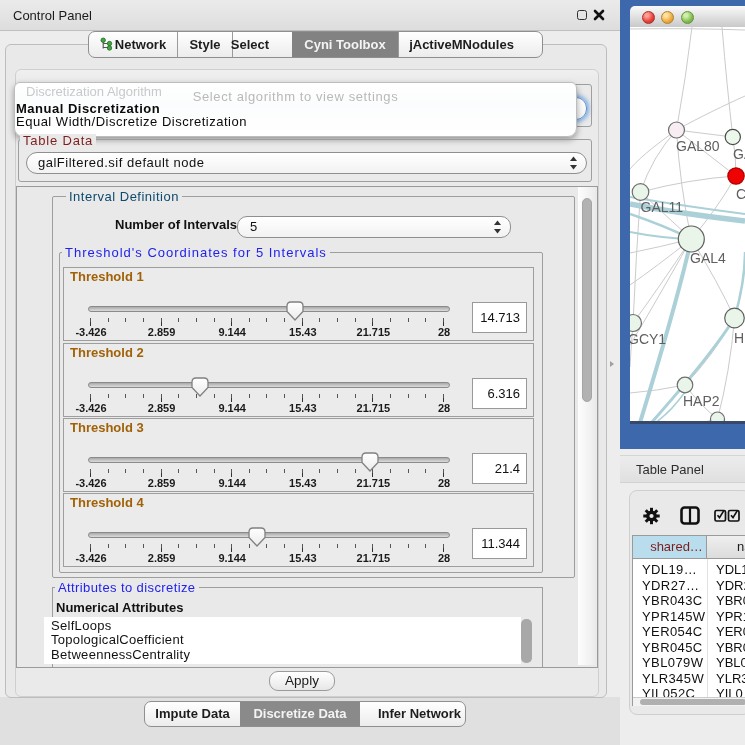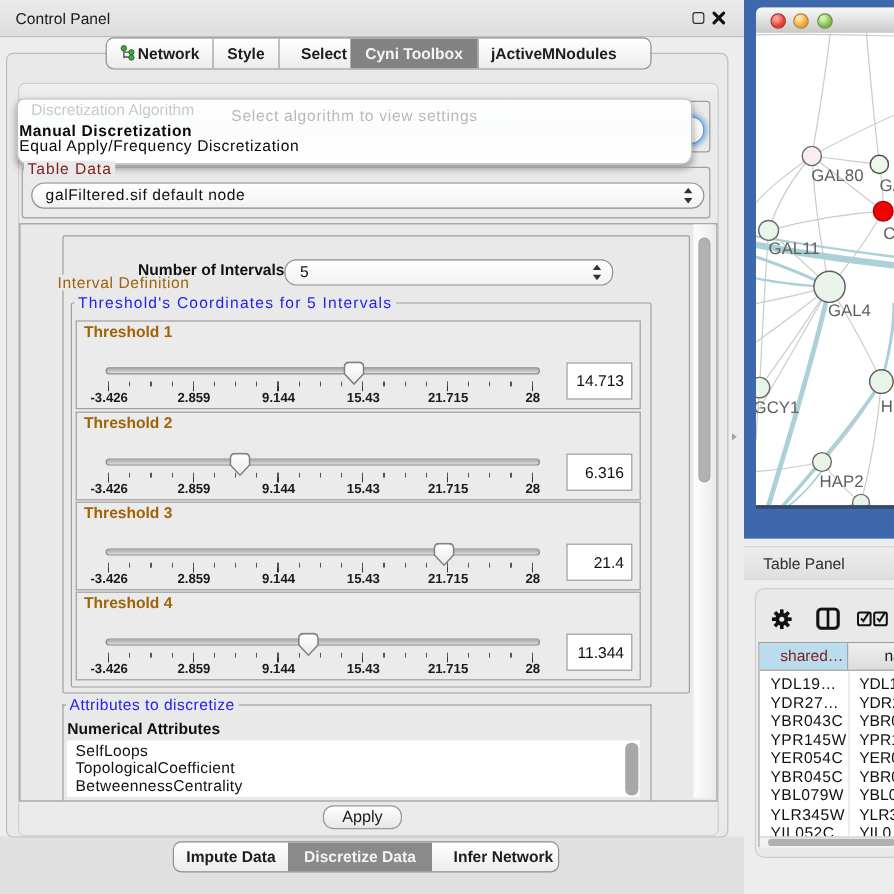--- a/index.html
+++ b/index.html
@@ -52,51 +52,51 @@
     <div class="tabseg" style="left:0;width:88px;">
       <svg width="13" height="15" viewBox="0 0 13 15" style="vertical-align:-3px;margin-right:2px;">
         <path d="M3.2 3.5 V11.5 M3.2 6.5 H9 M3.2 10.5 H9" stroke="#555" stroke-width="1.1" fill="none"></path>
         <circle cx="3.2" cy="3.2" r="2.2" fill="#44a644" stroke="#1d6b1d" stroke-width="0.8"></circle>
         <circle cx="9.5" cy="6.5" r="2.2" fill="#44a644" stroke="#1d6b1d" stroke-width="0.8"></circle>
         <circle cx="9.5" cy="11" r="2.2" fill="#44a644" stroke="#1d6b1d" stroke-width="0.8"></circle>
       </svg>Network</div>
     <div class="sep" style="left:88px;"></div>
     <div class="tabseg" style="left:89px;width:54px;">Style</div>
     <div class="sep" style="left:143px;"></div>
-    <div class="tabseg" style="left:152px;width:58px;">Select</div>
+    <div class="tabseg" style="left:132px;width:58px;">Select</div>
     <div class="tabseg" style="left:203px;width:106px;background:#828282;color:#f4f4f4;">Cyni Toolbox</div>
     <div class="tabseg" style="left:309px;width:127px;">jActiveMNodules</div>
     <div class="sep" style="left:309px;"></div>
   </div>
 
   <div class="grp" style="left:18px;top:84px;width:572px;height:41px;"></div>
     <div class="combo" style="left:26px;top:97px;width:559px;height:21px;border-color:#5b93d0;box-shadow:0 0 4px 2px rgba(96,156,222,0.8);"></div>
 
   <div class="abs" style="left:14px;top:82px;width:561px;height:53px;background:linear-gradient(#ffffff,#fbfcfd 40%,#ffffff);border:1px solid #bdbdbd;border-radius:6px 6px 9px 9px;box-shadow:0 3px 6px rgba(0,0,0,0.35);"></div>
   <div class="abs" style="left:26px;top:84px;font-size:13px;color:#c7cacb;">Discretization Algorithm</div>
   <div class="abs" style="left:14px;top:89px;width:563px;text-align:center;font-size:13px;color:#b9b9b9;letter-spacing:0.6px;">Select algorithm to view settings</div>
   <div class="abs" style="left:16px;top:101px;font-size:13px;font-weight:bold;color:#0a0a0a;letter-spacing:0.5px;">Manual Discretization</div>
-  <div class="abs" style="left:16px;top:114px;font-size:13px;color:#0a0a0a;letter-spacing:0.5px;">Equal Apply/Frequency Discretization</div>
+  <div class="abs" style="left:16px;top:114px;font-size:13px;color:#0a0a0a;letter-spacing:0.5px;">Equal Width/Discretize Discretization</div>
 
   <div class="grp" style="left:18px;top:139px;width:572px;height:41px;"></div>
   <div class="grplab" style="left:20px;top:134px;letter-spacing:0.8px;">Table Data</div>
   <div class="combo" style="left:26px;top:152px;width:559px;height:20px;line-height:20px;">
     <span style="padding-left:11px;letter-spacing:0.5px;">galFiltered.sif default node</span>
     <svg class="arrows" width="9" height="14" viewBox="0 0 9 14">
       <path d="M4.5 0.5 L8 5 H1 Z" fill="#333"></path>
         <path d="M4.5 13.5 L8 9 H1 Z" fill="#333"></path>
     </svg>
   </div>
 
   <div class="abs" style="left:16px;top:186px;width:580px;height:480px;border:1px solid #9a9a9a;background:#e9e9e9;"></div>
   <div class="abs" style="left:578px;top:187px;width:17px;height:478px;background:linear-gradient(90deg,#fdfdfd,#ececec);"></div>
   <div class="abs" style="left:582px;top:198px;width:8px;height:202px;background:#b2b2b2;border:1px solid #a5a5a5;border-radius:5px;"></div>
 
   <div class="grp" style="left:52px;top:196px;width:521px;height:380px;border-radius:2px;"></div>
-  <div class="grplab" style="left:45px;top:190px;color:#a16207;letter-spacing:0.5px;margin-top:39px;">Interval Definition</div>
+  <div class="grplab" style="left:66px;top:190px;color:#0c4a6e;letter-spacing:0.5px;">Interval Definition</div>
 
   <div class="abs bold13" style="left:87px;top:217px;padding-left:28px;">Number of Intervals</div>
   <div class="combo" style="left:237px;top:216px;width:272px;height:20px;line-height:20px;border-radius:10px;">
     <span style="padding-left:12px;">5</span>
     <svg class="arrows" width="9" height="14" viewBox="0 0 9 14">
       <path d="M4.5 0.5 L8 5 H1 Z" fill="#333"></path>
         <path d="M4.5 13.5 L8 9 H1 Z" fill="#333"></path>
     </svg>
   </div>
 
@@ -196,21 +196,21 @@
             <stop offset="1" stop-color="#ebebeb"></stop>
           </linearGradient>
         </defs>
     </svg>
     <div class="valbox">11.344</div>
   </div>
 
   <div class="abs" style="left:52px;top:587px;width:489px;height:79px;border:1px solid #9e9e9e;border-bottom:none;"></div>
   <div class="grplab" style="left:55px;top:581px;color:#2222ee;letter-spacing:0.4px;">Attributes to discretize</div>
   <div class="abs bold13" style="left:56px;top:600px;">Numerical Attributes</div>
-  <div class="abs" style="left:56px;top:617px;width:477px;height:47px;background:#fff;overflow:hidden;">
+  <div class="abs" style="left:44px;top:617px;width:477px;height:47px;background:#fff;overflow:hidden;">
     <div style="font-size:13px;color:#111;padding-left:7px;line-height:14.3px;padding-top:2px;letter-spacing:0.3px;">
       SelfLoops<br>TopologicalCoefficient<br>BetweennessCentrality<br></div>
   </div>
   <div class="abs" style="left:521px;top:619px;width:11px;height:44px;background:#a8a8a8;border-radius:5px;"></div>
 
   <div class="abs" style="left:269px;top:671px;width:64px;height:18px;background:linear-gradient(#ffffff,#e7e7e7);border:1px solid #9a9a9a;border-radius:9px;text-align:center;line-height:18px;font-size:13.5px;color:#1b1b1b;">Apply</div>
 
   <div class="abs" style="left:144px;top:701px;width:320px;height:24px;background:linear-gradient(#ffffff,#ececec);border:1px solid #8f8f8f;border-radius:7px;overflow:hidden;">
     <div class="tabseg" style="left:0;width:95px;height:24px;line-height:24px;">Impute Data</div>
     <div class="tabseg" style="left:95px;width:120px;height:24px;line-height:24px;background:#8a8a8a;color:#f4f4f4;">Discretize Data</div>

